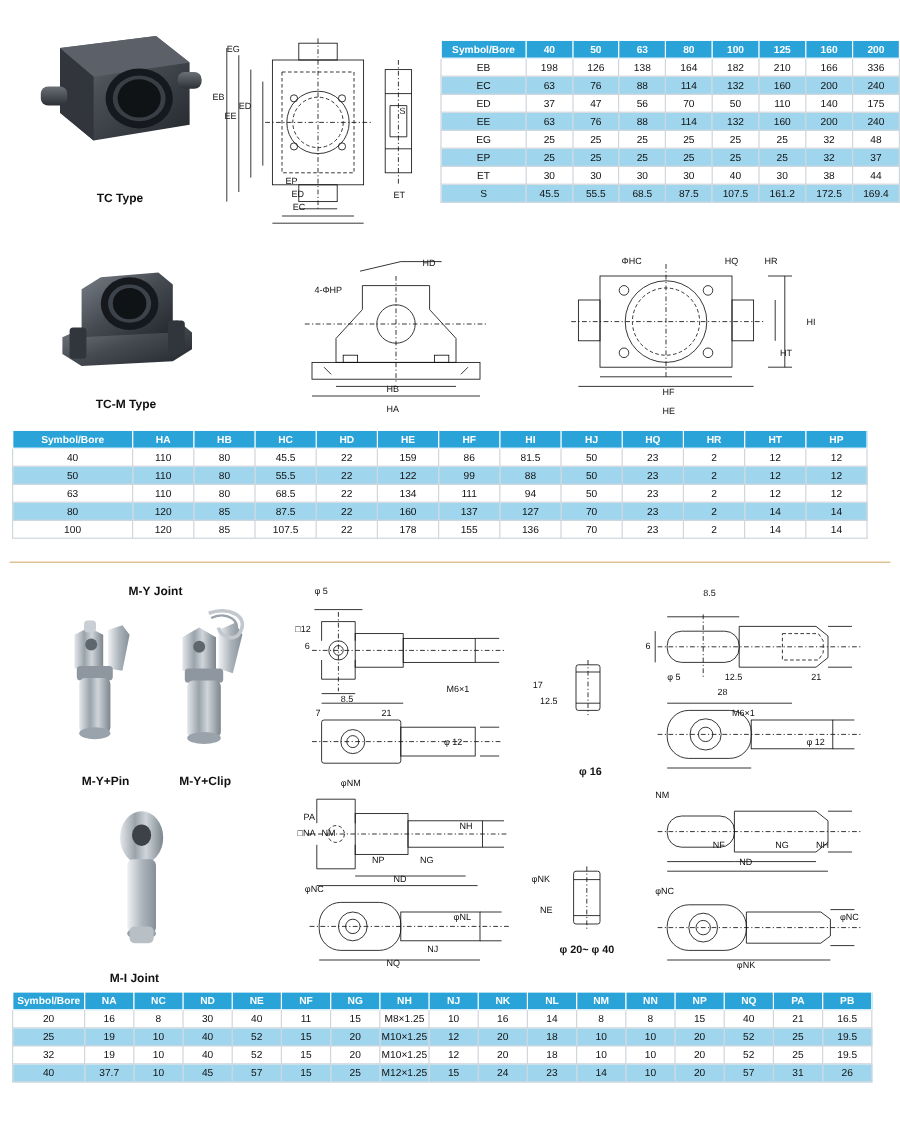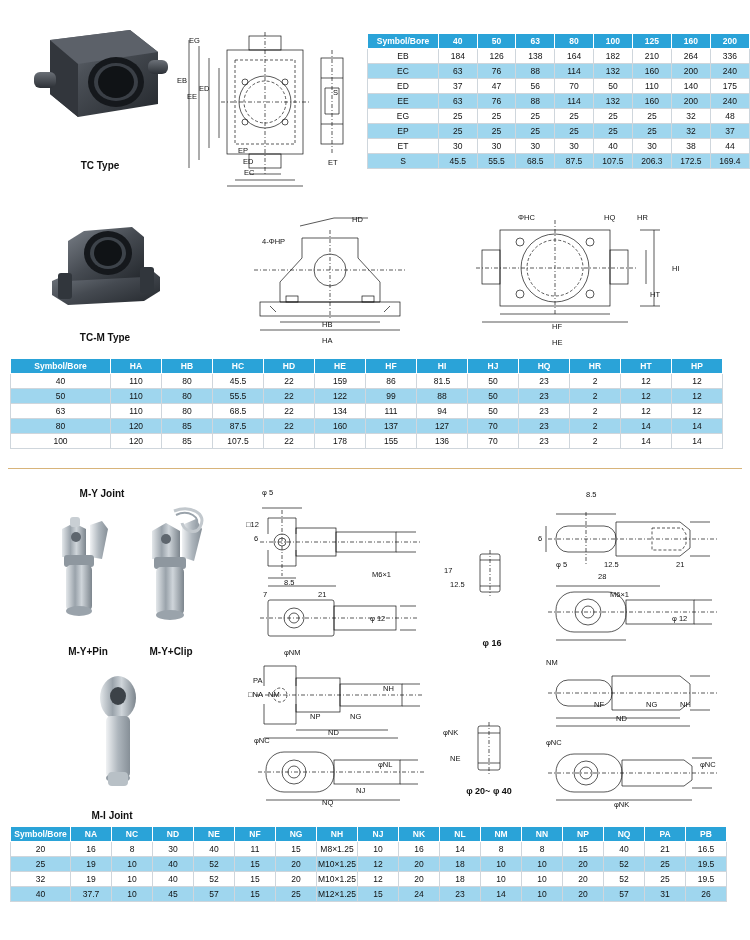--- a/index.html
+++ b/index.html
@@ -154,27 +154,27 @@
             <th style="width: 40px;">80</th>
             <th style="width: 40px;">100</th>
             <th style="width: 40px;">125</th>
             <th style="width: 40px;">160</th>
             <th style="width: 40px;">200</th>
           </tr>
         </thead>
       <tbody>
           <tr>
             <td class="rowhead">EB</td>
-            <td>184</td>
+            <td>198</td>
             <td>126</td>
             <td>138</td>
             <td>164</td>
             <td>182</td>
             <td>210</td>
-            <td>264</td>
+            <td>166</td>
             <td>336</td>
           </tr>
           <tr class="alt">
             <td class="rowhead">EC</td>
             <td>63</td>
             <td>76</td>
             <td>88</td>
             <td>114</td>
             <td>132</td>
             <td>160</td>
@@ -236,21 +236,21 @@
             <td>38</td>
             <td>44</td>
           </tr>
           <tr class="alt">
             <td class="rowhead">S</td>
             <td>45.5</td>
             <td>55.5</td>
             <td>68.5</td>
             <td>87.5</td>
             <td>107.5</td>
-            <td>206.3</td>
+            <td>161.2</td>
             <td>172.5</td>
             <td>169.4</td>
           </tr>
         </tbody>
     </table>
   </div>
 
   <div class="dwg" style="left:40px; top:215px;">
     <svg width="130" height="100" viewBox="0 0 130 100">
       <defs>
@@ -416,21 +416,21 @@
             <td>2</td>
             <td>14</td>
             <td>14</td>
           </tr>
         </tbody>
     </table>
   </div>
 
   <hr class="divider" style="top:468px;">
 
-  <div class="caption" style="left:52px; top:488px; width:100px; text-align:center;">M-Y Joint</div>
+  <div class="caption" style="left:52px; top:488px; width:100px; text-align:right;">M-Y Joint</div>
   <div class="caption" style="left:48px; top:646px; width:80px;">M-Y+Pin</div>
   <div class="caption" style="left:128px; top:646px; width:86px;">M-Y+Clip</div>
   <div class="caption" style="left:62px; top:810px; width:100px;">M-I Joint</div>
 
   <div class="dwg" style="left:46px; top:515px;">
     <svg width="80" height="120" viewBox="0 0 80 120">
       <defs>
         <linearGradient id="mtl1" x1="0" y1="0" x2="1" y2="0">
           <stop offset="0%" stop-color="#e3e7ea"></stop>
           <stop offset="35%" stop-color="#9aa3ab"></stop>

